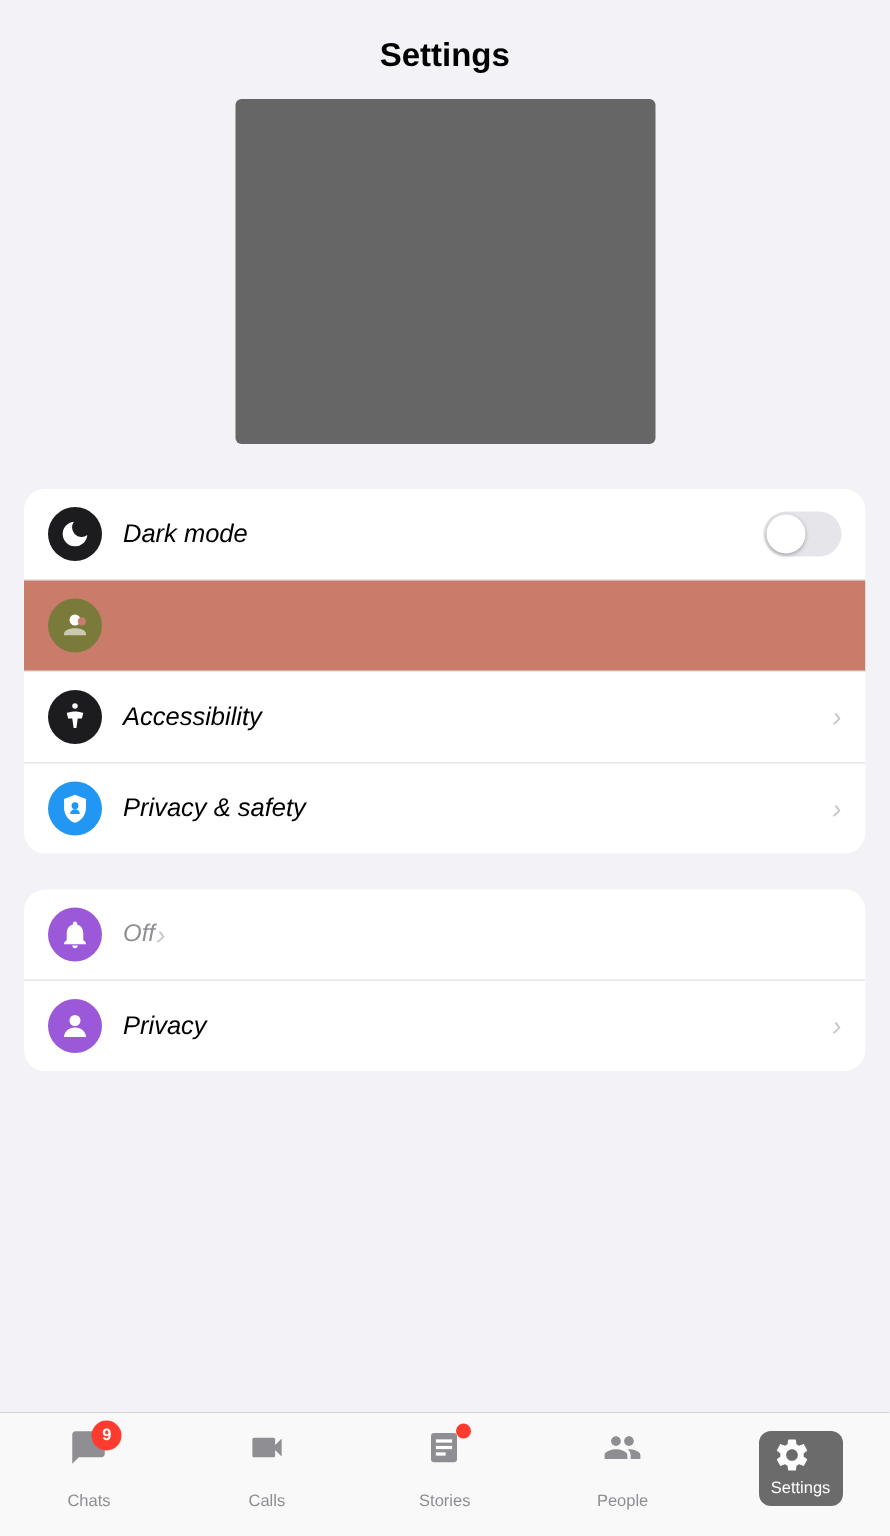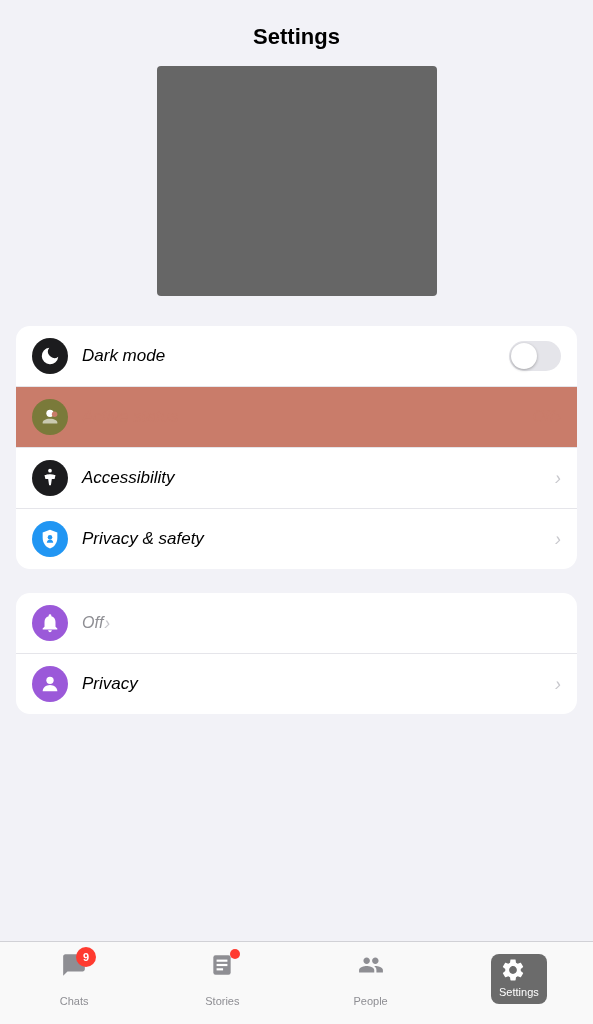--- a/index.html
+++ b/index.html
@@ -317,20 +317,28 @@
   <div class="tab-item">
     <div class="tab-icon-wrap">
       <svg class="tab-icon-svg" viewBox="0 0 24 24" fill="#8e8e93">
         <path d="M20 2H4c-1.1 0-2 .9-2 2v18l4-4h14c1.1 0 2-.9 2-2V4c0-1.1-.9-2-2-2z"></path>
       </svg>
       <div class="tab-badge">9</div>
     </div>
     <span class="tab-label">Chats</span>
   </div>
 
+  <div class="tab-item">
+    <div class="tab-icon-wrap">
+      <svg class="tab-icon-svg" viewBox="0 0 24 24" fill="#8e8e93">
+        <path d="M17 10.5V7c0-.55-.45-1-1-1H4c-.55 0-1 .45-1 1v10c0 .55.45 1 1 1h12c.55 0 1-.45 1-1v-3.5l4 4v-11l-4 4z"></path>
+      </svg>
+    </div>
+    <span class="tab-label">Calls</span>
+  </div>
 
   <div class="tab-item">
     <div class="tab-icon-wrap">
       <svg class="tab-icon-svg" viewBox="0 0 24 24" fill="#8e8e93">
         <rect x="4" y="3" width="16" height="18" rx="2" ry="2"></rect>
         <rect x="7" y="7" width="10" height="2" fill="white"></rect>
         <rect x="7" y="11" width="10" height="2" fill="white"></rect>
         <rect x="7" y="15" width="6" height="2" fill="white"></rect>
       </svg>
       <div class="tab-dot"></div>

